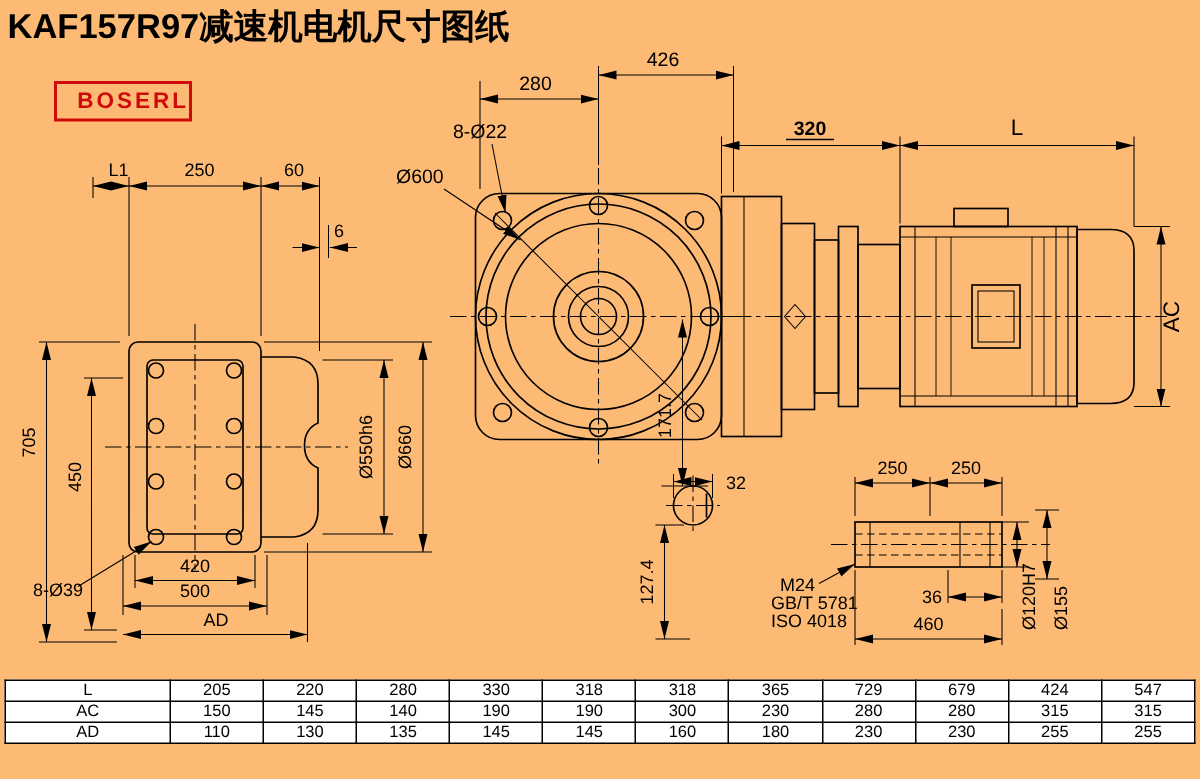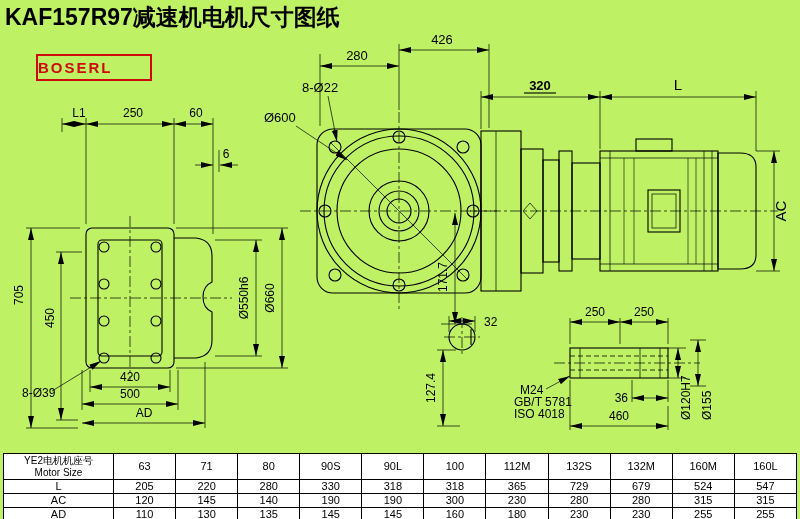--- a/index.html
+++ b/index.html
@@ -1,21 +1,21 @@
 <!DOCTYPE html>
 <html><head>
 <meta charset="utf-8">
 <style>
   * { margin:0; padding:0; box-sizing:border-box; }
   html,body { width:800px; height:519px; }
   body { background:#fff; font-family:"Liberation Sans", sans-serif; position:relative; overflow:hidden; }
-  .page { position:absolute; inset:0; background:#bef264; }
+  .page { position:absolute; inset:0; background:#fdba74; }
   .title { position:absolute; left:5px; top:2px; font-size:23px; font-weight:bold; color:#000; white-space:nowrap; }
-  .logo { position:absolute; left:36px; top:54px; width:116px; height:27px; border:2px solid #cf0a0a;
-          display:flex; align-items:center; justify-content:flex-start; }
+  .logo { position:absolute; left:36px; top:54px; width:92px; height:27px; border:2px solid #cf0a0a;
+          display:flex; align-items:center; justify-content:flex-end; }
   .logo span { color:#cf0a0a; font-size:15px; font-weight:bold; letter-spacing:2px; }
   svg.drawing { position:absolute; left:0; top:0; }
 
   
   .ln { stroke:#000; stroke-width:1.1; fill:none; }
   .tn { stroke:#000; stroke-width:0.7; fill:none; }
   .cl { stroke:#000; stroke-width:0.7; fill:none; stroke-dasharray:11 3 3 3; }
   .hd { stroke:#000; stroke-width:0.8; fill:none; stroke-dasharray:5 3; }
   .fin { stroke:#000; stroke-width:0.6; fill:none; }
   text.t  { font:12px "Liberation Sans", sans-serif; fill:#000; }
@@ -265,54 +265,37 @@
       <text x="711" y="420" class="t" transform="rotate(-90 711 420)">Ø155</text>
     </g>
   </svg>
 
   <table class="dim-table">
     <colgroup>
         <col class="c0">
         <col span="11">
       </colgroup>
     <tbody>
-      <tr class="hdr">
-        <th>
-          <div class="cn">YE2电机机座号</div>
-          <div class="en">Motor Size</div>
-        </th>
-        <th>63</th>
-        <th>71</th>
-        <th>80</th>
-        <th>90S</th>
-        <th>90L</th>
-        <th>100</th>
-        <th>112M</th>
-        <th>132S</th>
-        <th>132M</th>
-        <th>160M</th>
-        <th>160L</th>
-      </tr>
       <tr>
         <td>L</td>
         <td>205</td>
         <td>220</td>
         <td>280</td>
         <td>330</td>
         <td>318</td>
         <td>318</td>
         <td>365</td>
         <td>729</td>
         <td>679</td>
-        <td>524</td>
+        <td>424</td>
         <td>547</td>
       </tr>
       <tr>
         <td>AC</td>
-        <td>120</td>
+        <td>150</td>
         <td>145</td>
         <td>140</td>
         <td>190</td>
         <td>190</td>
         <td>300</td>
         <td>230</td>
         <td>280</td>
         <td>280</td>
         <td>315</td>
         <td>315</td>

